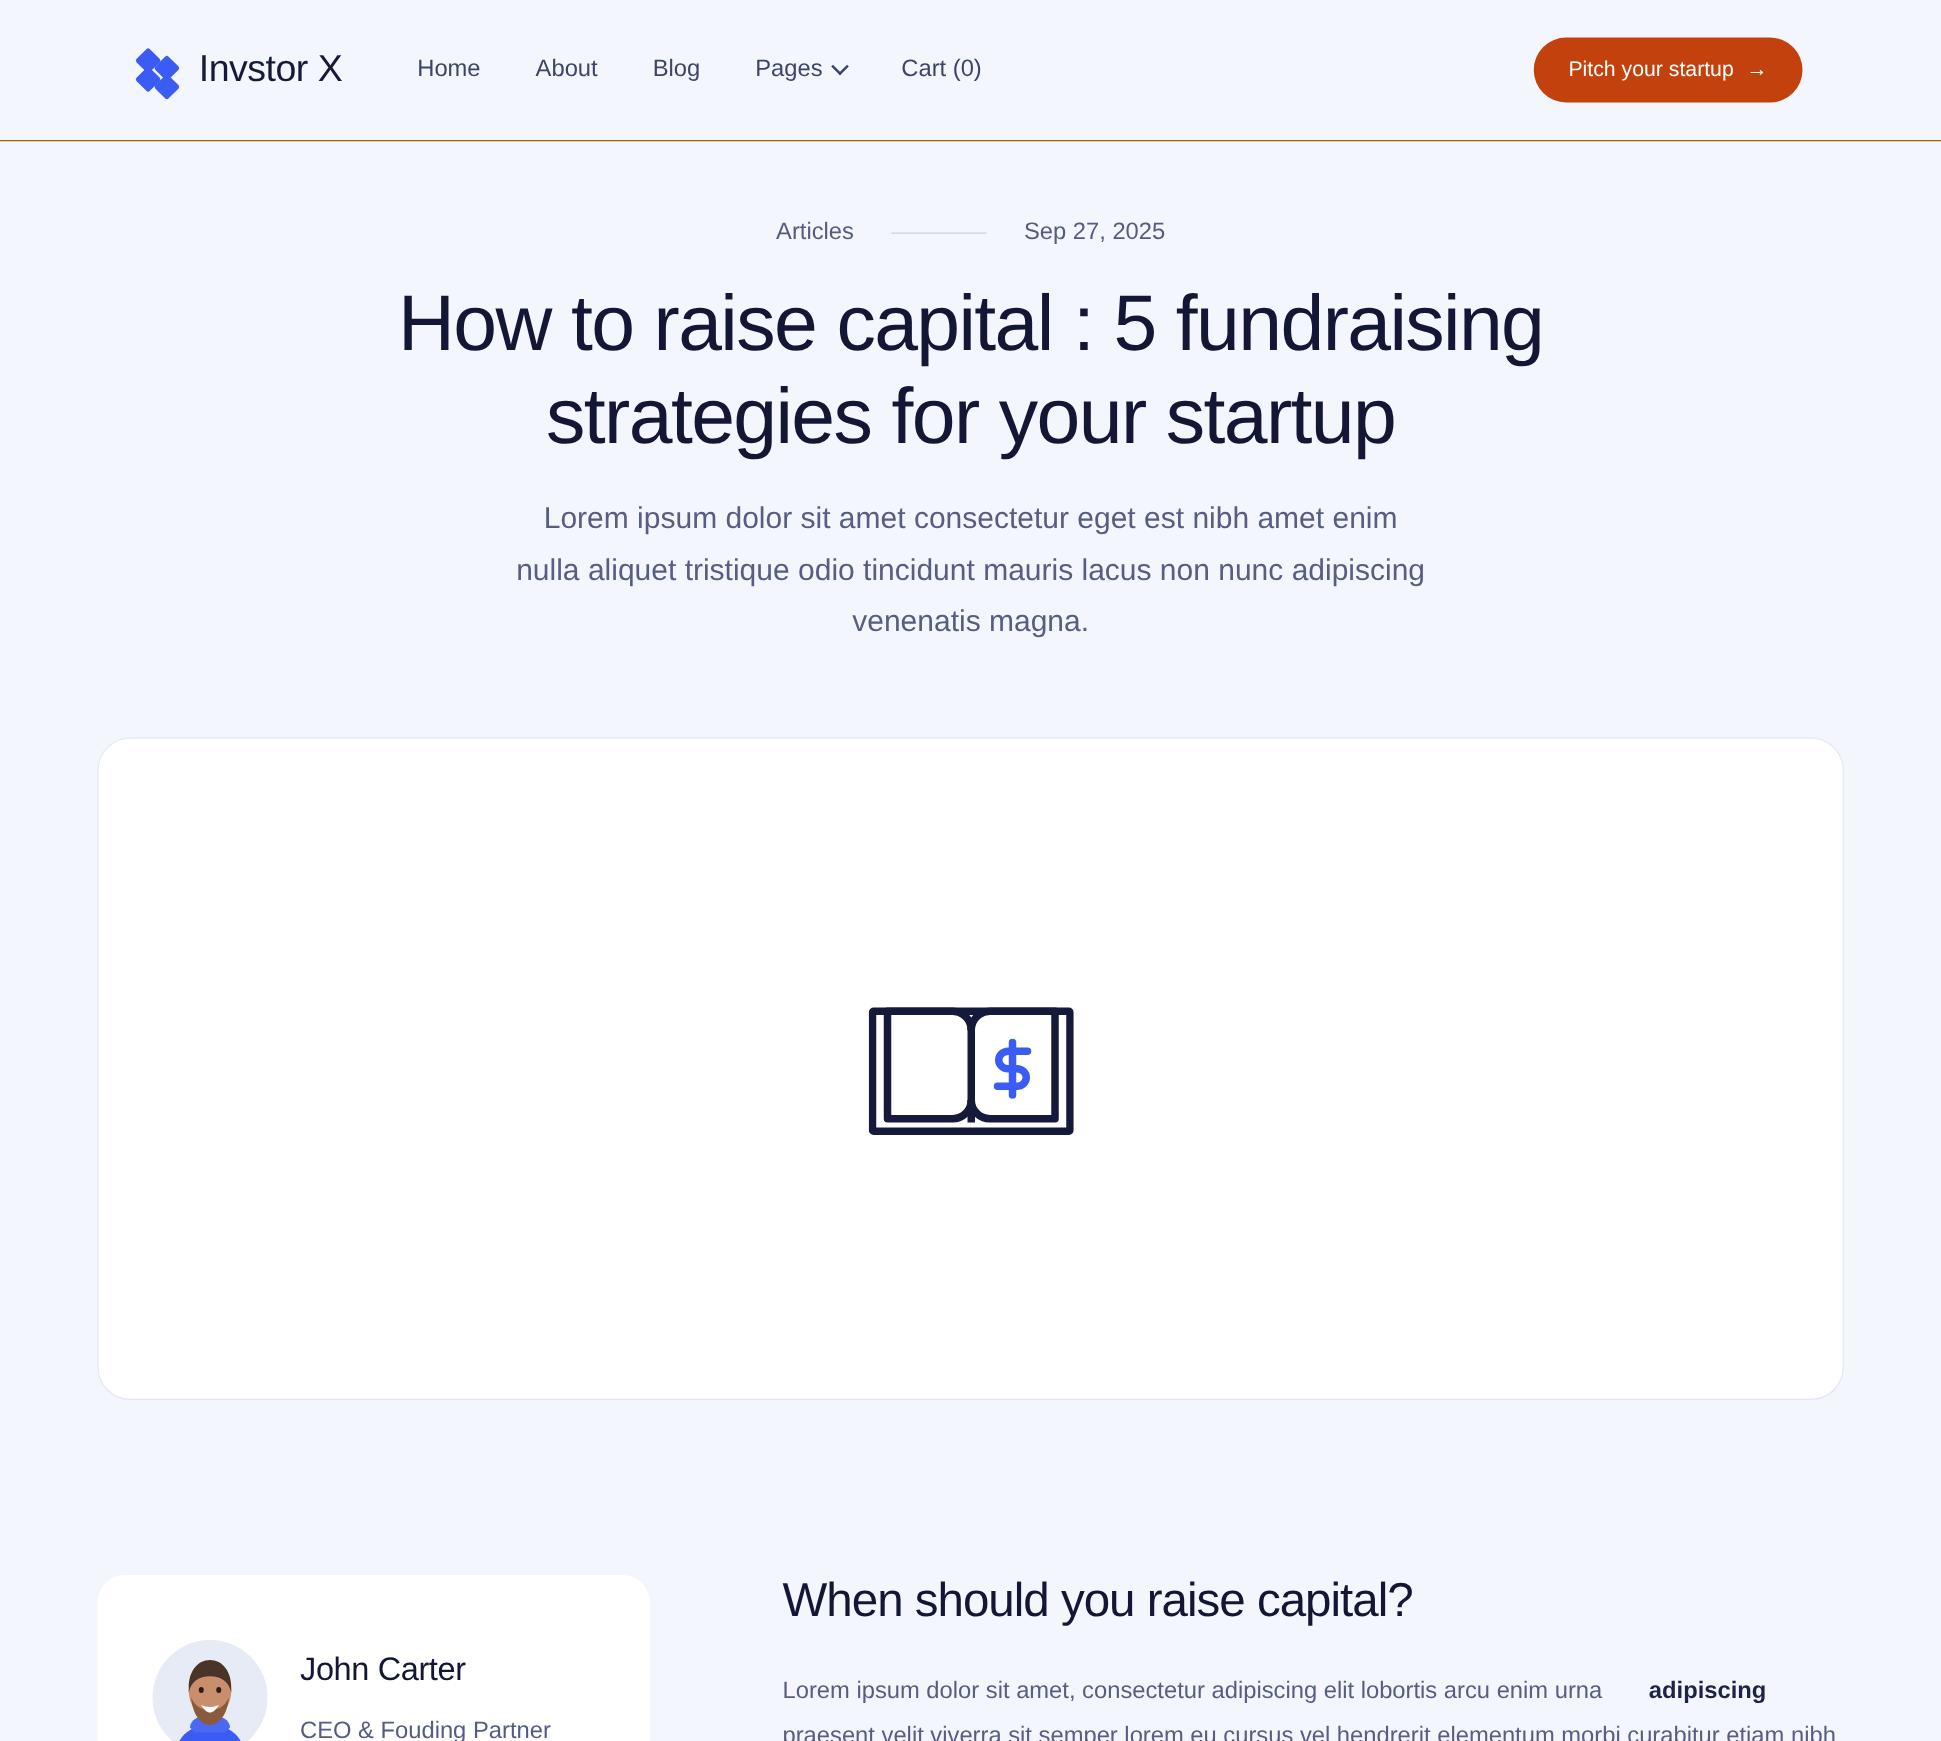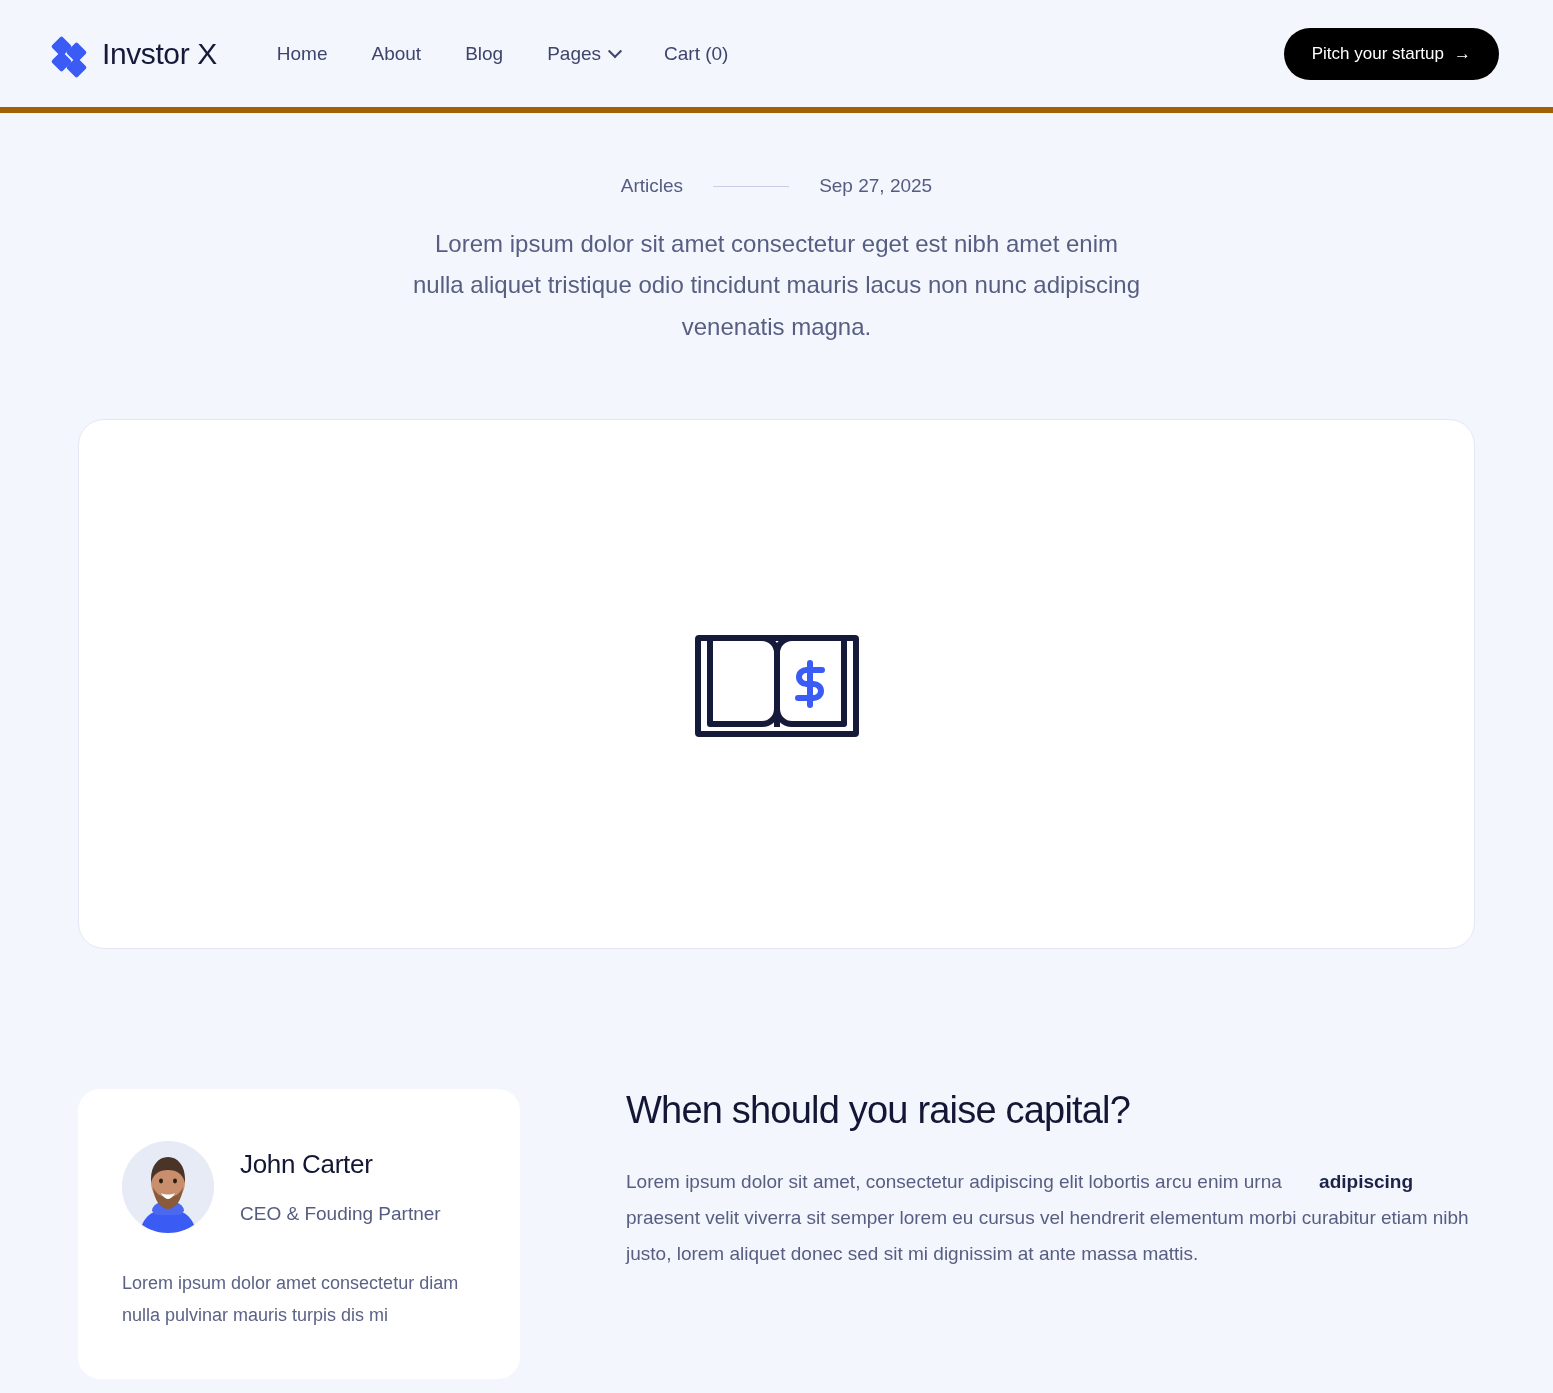--- a/index.html
+++ b/index.html
@@ -20,24 +20,24 @@
   .page {
     width: 1553px;
     height: 1393px;
     position: relative;
     overflow: hidden;
   }
 
   
   .navbar {
     height: 113px;
-    border-bottom: 6px solid #a16207;
-    display: flex;
-    align-items: center;
-    padding: 0 54px;
+    border-bottom: 1px solid #a16207;
+    display: flex;
+    align-items: center;
+    padding: 0 111px;
   }
 
   .brand {
     display: flex;
     align-items: center;
     gap: 14px;
     margin-right: 38px;
     text-decoration: none;
   }
 
@@ -89,21 +89,21 @@
     width: 10px;
     height: 10px;
     border-right: 2px solid #3e456b;
     border-bottom: 2px solid #3e456b;
     transform: rotate(45deg) translate(-2px,-2px);
   }
 
   .nav-spacer { flex: 1; }
 
   .cta-btn {
-    background: #000000;
+    background: #c2410c;
     color: #ffffff;
     border: none;
     border-radius: 999px;
     font-family: inherit;
     font-size: 17px;
     font-weight: 500;
     padding: 0 28px;
     height: 52px;
     display: flex;
     align-items: center;
@@ -291,20 +291,21 @@
   </nav>
 
   <header class="hero">
 
     <div class="meta-row">
       <span class="meta-label">Articles</span>
       <span class="meta-rule"></span>
       <span class="meta-date">Sep 27, 2025</span>
     </div>
 
+    <h1 class="hero-title">How to raise capital : 5 fundraising strategies for your startup</h1>
 
     <p class="hero-sub">Lorem ipsum dolor sit amet consectetur eget est nibh amet enim nulla aliquet tristique odio tincidunt mauris lacus non nunc adipiscing venenatis magna.</p>
   </header>
 
   <section class="hero-card">
     <span>
       <svg width="164" height="110" viewBox="0 0 164 110" fill="none" xmlns="http://www.w3.org/2000/svg">
         <rect x="3" y="11" width="158" height="96" rx="1" stroke="#151a3a" stroke-width="6"></rect>
         <path d="M82 26C82 17.7 75.3 11 67 11H15V97H67C75.3 97 82 90.3 82 82" stroke="#151a3a" stroke-width="6" fill="#ffffff" stroke-linejoin="round"></path>
         <path d="M82 26C82 17.7 88.7 11 97 11H149V97H97C88.7 97 82 90.3 82 82" stroke="#151a3a" stroke-width="6" fill="#ffffff" stroke-linejoin="round"></path>

